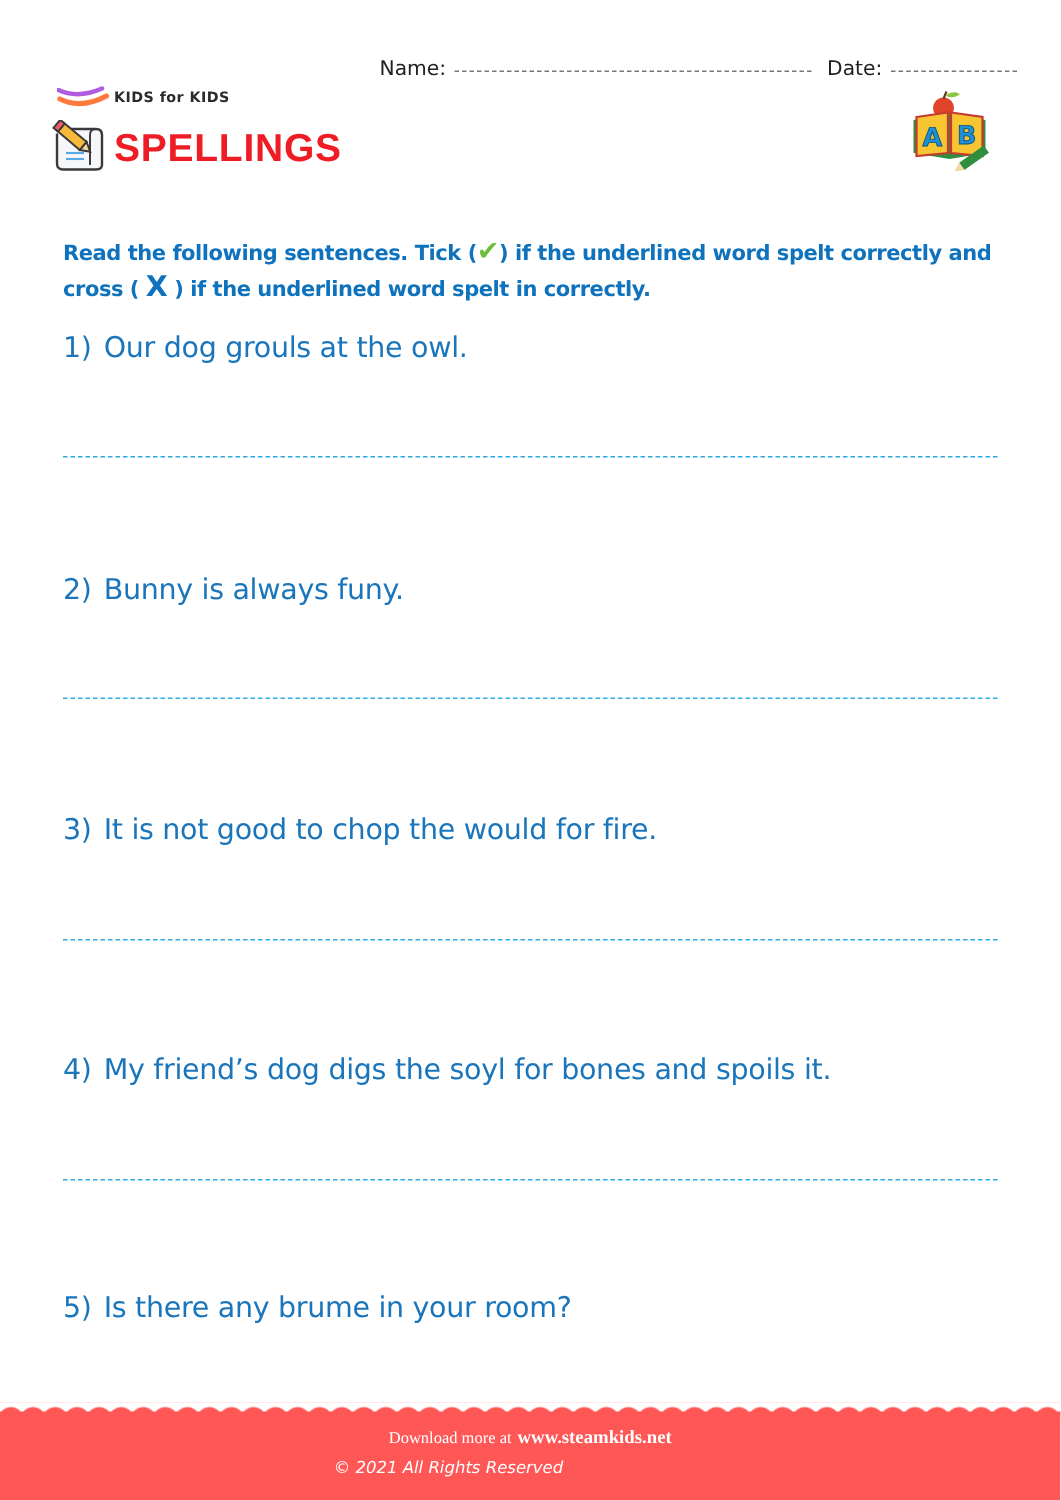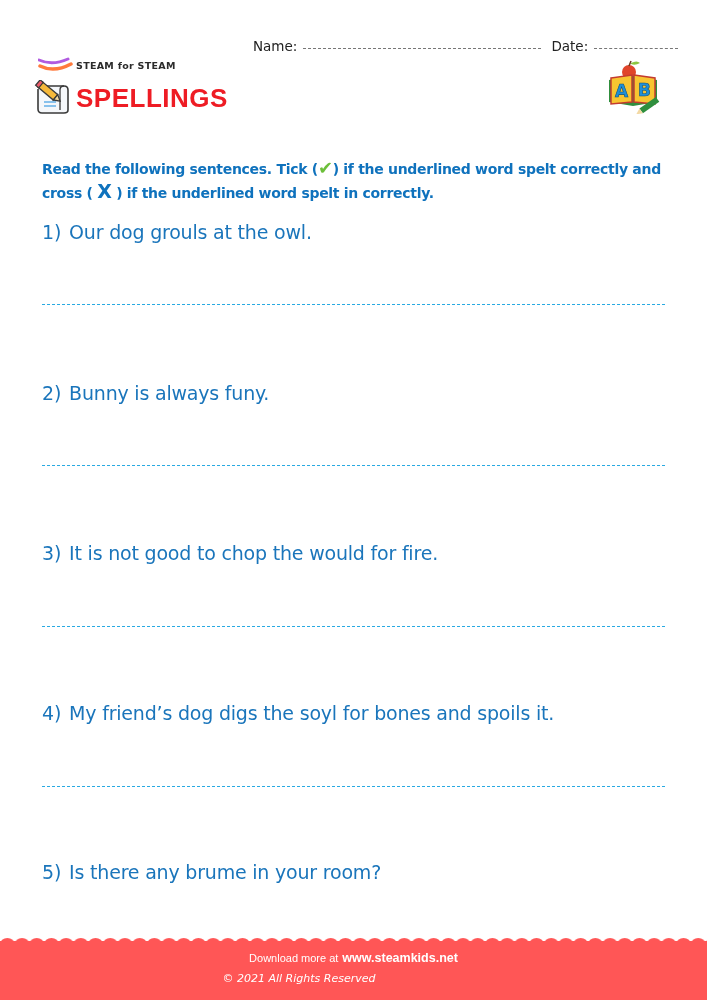--- a/index.html
+++ b/index.html
@@ -23,33 +23,33 @@
   .instructions { position: absolute; left: 42px; top: 121px; width: 640px; font-family: "DejaVu Sans", sans-serif; font-weight: bold; font-size: 14px; line-height: 22px; color: #0f72bd; letter-spacing: -0.3px; margin-top: 36px; }
   .instructions .tick { color: #6cbf3a; font-size: 18px; }
   .instructions .cross { color: #0f72bd; font-size: 19px; }
 
   .question { position: absolute; left: 42px; font-family: "DejaVu Sans", sans-serif; font-size: 19px; color: #1a75bb; letter-spacing: -0.2px; }
   .question .num { margin-right: 8px; }
   .answer-line { position: absolute; left: 42px; width: 623px; height: 0; border-top: 1.5px dashed #29aae2; }
 
   .footer { position: absolute; left: 0; top: 941px; width: 707px; height: 59px; background: #ff5656; }
   .scallops { position: absolute; left: 0; top: 935px; width: 707px; height: 10px; }
-  .footer-text1 { position: absolute; left: 0; width: 707px; top: 951px; text-align: center; color: #ffffff; font-family: Liberation Sans, sans-serif; font-size: 11px; }
+  .footer-text1 { position: absolute; left: 0; width: 707px; top: 951px; text-align: center; color: #ffffff; font-family: Liberation Serif, serif; font-size: 11px; }
   .footer-text1 .site { font-weight: bold; font-size: 12.5px; margin-left: 4px; }
   .footer-text2 { position: absolute; left: 0; width: 574px; top: 972px; text-align: center; color: #ffffff; font-family: "DejaVu Sans", sans-serif; font-size: 11px; font-style: italic; padding-left: 24px; }
 </style>
 </head>
 <body>
 
 <div class="logo">
   <svg class="logo-swoosh" width="36" height="16" viewBox="0 0 36 16">
     <path d="M1 3 Q14 9 30 2" stroke="#b05be0" stroke-width="3" fill="none" stroke-linecap="round"></path>
     <path d="M2 9 Q16 16 33 7" stroke="#ff7a3d" stroke-width="3.5" fill="none" stroke-linecap="round"></path>
   </svg>
-  <div class="logo-sub">STEAM for STEAM</div>
+  <div class="logo-sub">KIDS for KIDS</div>
 </div>
 
 <div class="name-date">
   <span>Name:</span>
   <span class="fill-line" style="width:238px;"></span>
   <span>Date:</span>
   <span class="fill-line" style="width:84px;"></span>
 </div>
 
 <div class="title-row">

